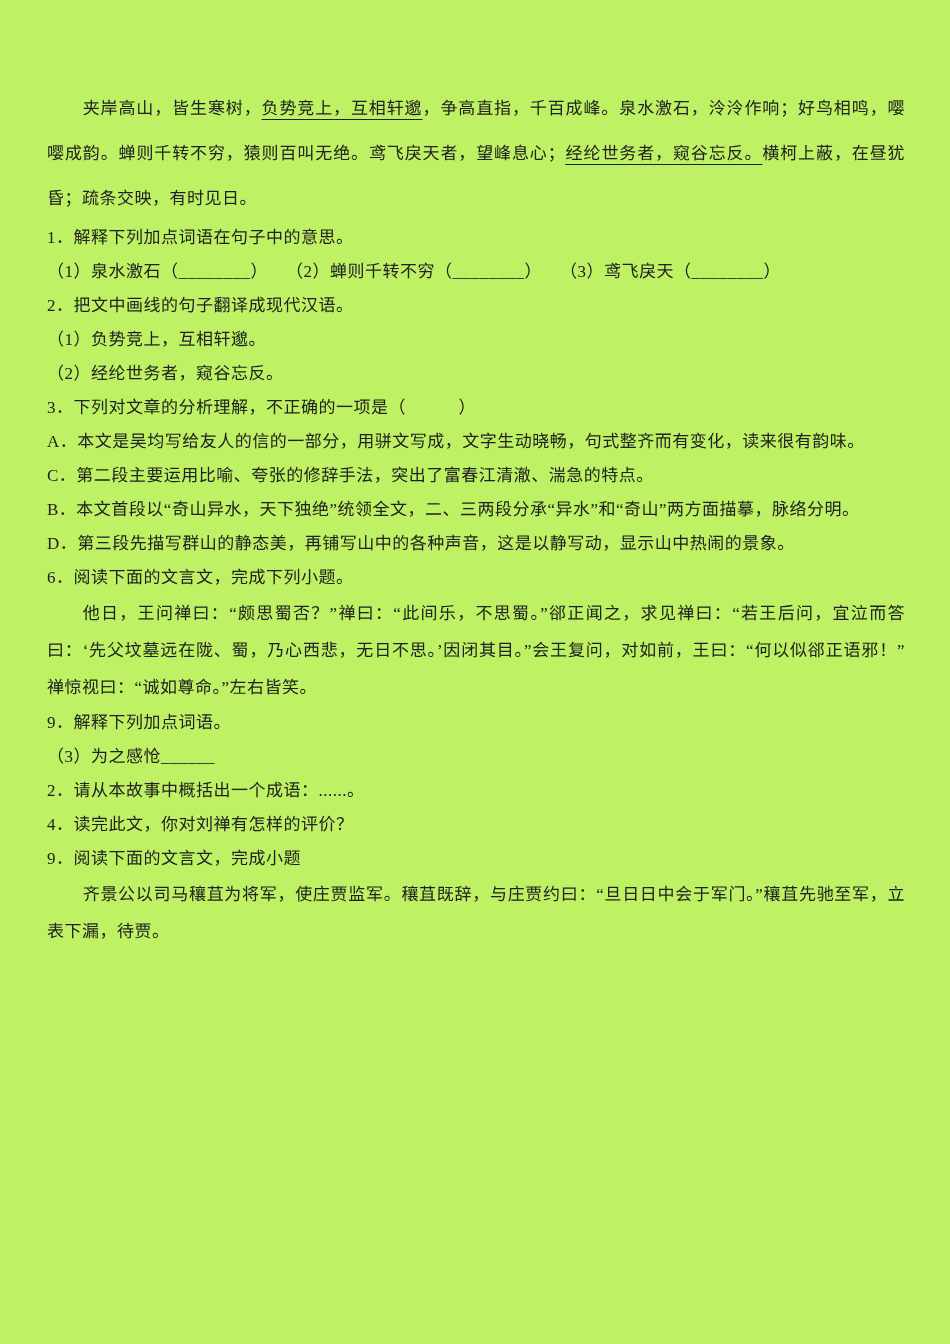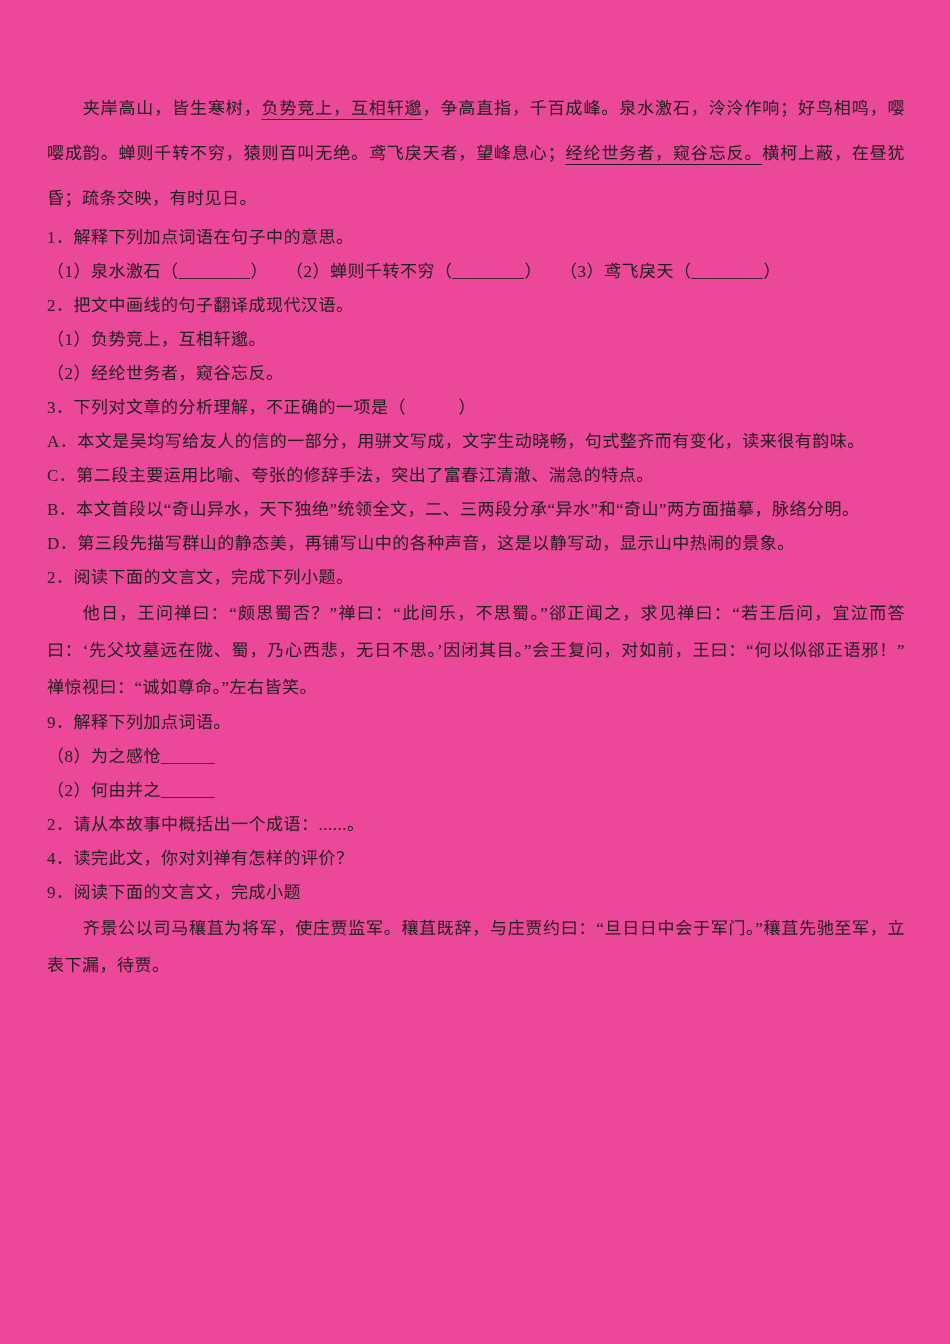--- a/index.html
+++ b/index.html
@@ -1,20 +1,20 @@
 <!DOCTYPE html>
 <html lang="zh-CN"><head>
 <meta charset="utf-8">
 <style>
   html,body{margin:0;padding:0;background:#e9e9e9;}
   .page{
     position:relative;
     width:950px;height:1344px;
     margin:0 auto;
-    background:#ec4899;
+    background:#bef264;
     color:#212121;
     font-family:"Liberation Serif","DejaVu Serif",serif;
     box-sizing:border-box;
     padding:86px 45px 12px 47px;
     overflow:hidden;
   }
   .doc{width:100%;}
   .blk{
     margin:0;
     font-size:17px;
@@ -40,23 +40,22 @@
       <p class="blk q"><span>1．解释下列加点词语在句子中的意思。</span></p>
       <p class="blk q"><span>（1）泉水激石（________）　　（2）蝉则千转不穷（________）　　（3）鸢飞戾天（________）</span></p>
       <p class="blk q"><span>2．把文中画线的句子翻译成现代汉语。</span></p>
       <p class="blk q"><span>（1）负势竞上，互相轩邈。</span></p>
       <p class="blk q"><span>（2）经纶世务者，窥谷忘反。</span></p>
       <p class="blk q"><span>3．下列对文章的分析理解，不正确的一项是（　　　）</span></p>
       <p class="blk q"><span>A．本文是吴均写给友人的信的一部分，用骈文写成，文字生动晓畅，句式整齐而有变化，读来很有韵味。</span></p>
       <p class="blk q"><span>C．第二段主要运用比喻、夸张的修辞手法，突出了富春江清澈、湍急的特点。</span></p>
       <p class="blk q"><span>B．本文首段以“奇山异水，天下独绝”统领全文，二、三两段分承“异水”和“奇山”两方面描摹，脉络分明。</span></p>
       <p class="blk q"><span>D．第三段先描写群山的静态美，再铺写山中的各种声音，这是以静写动，显示山中热闹的景象。</span></p>
-      <p class="blk q"><span>2．阅读下面的文言文，完成下列小题。</span></p>
+      <p class="blk q"><span>6．阅读下面的文言文，完成下列小题。</span></p>
       <p class="blk p indent"><span>他日，王问禅曰：“颇思蜀否？”禅曰：“此间乐，不思蜀。”郤正闻之，求见禅曰：“若王后问，宜泣而答曰：‘先父坟墓远在陇、蜀，乃心西悲，无日不思。’因闭其目。”会王复问，对如前，王曰：“何以似郤正语邪！”禅惊视曰：“诚如尊命。”左右皆笑。</span></p>
       <p class="blk q"><span>9．解释下列加点词语。</span></p>
-      <p class="blk q"><span>（8）为之感怆______</span></p>
-      <p class="blk q"><span>（2）何由并之______</span></p>
+      <p class="blk q"><span>（3）为之感怆______</span></p>
       <p class="blk q"><span>2．请从本故事中概括出一个成语：......。</span></p>
       <p class="blk q"><span>4．读完此文，你对刘禅有怎样的评价？</span></p>
       <p class="blk q"><span>9．阅读下面的文言文，完成小题</span></p>
       <p class="blk p indent"><span>齐景公以司马穰苴为将军，使庄贾监军。穰苴既辞，与庄贾约曰：“旦日日中会于军门。”穰苴先驰至军，立表下漏，待贾。</span></p>
     </article>
 </main>
 
 </body></html>

